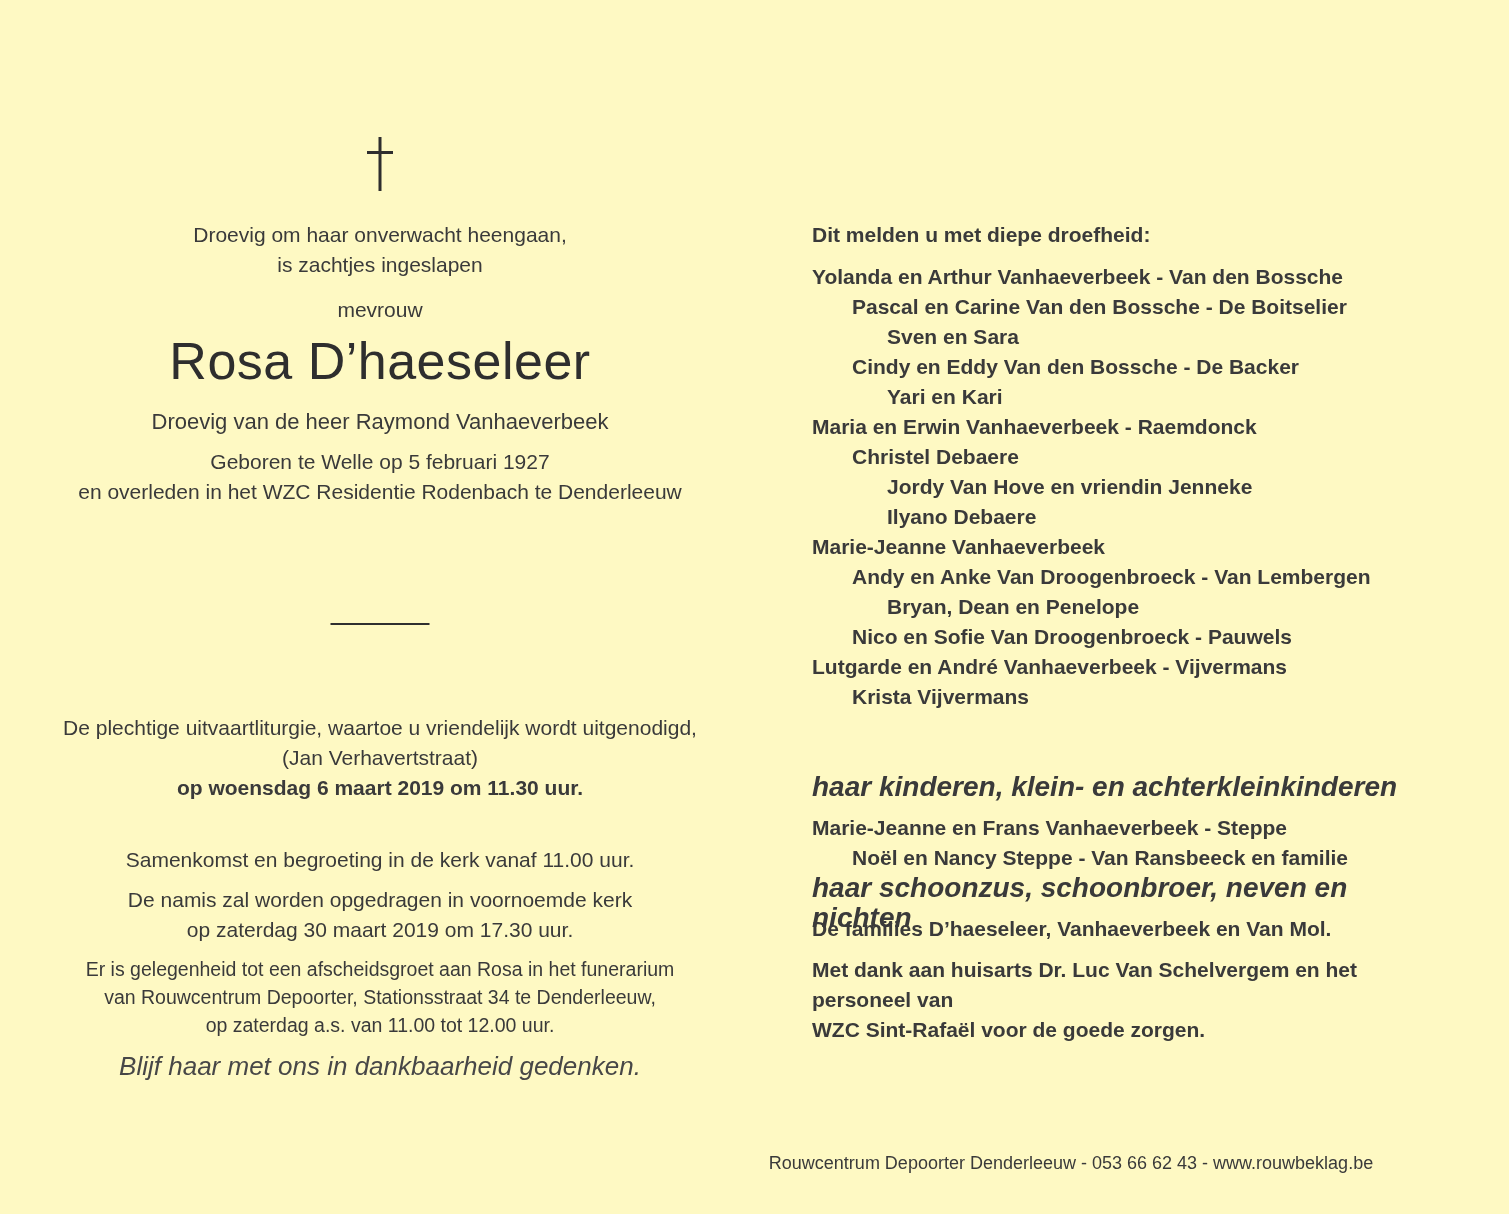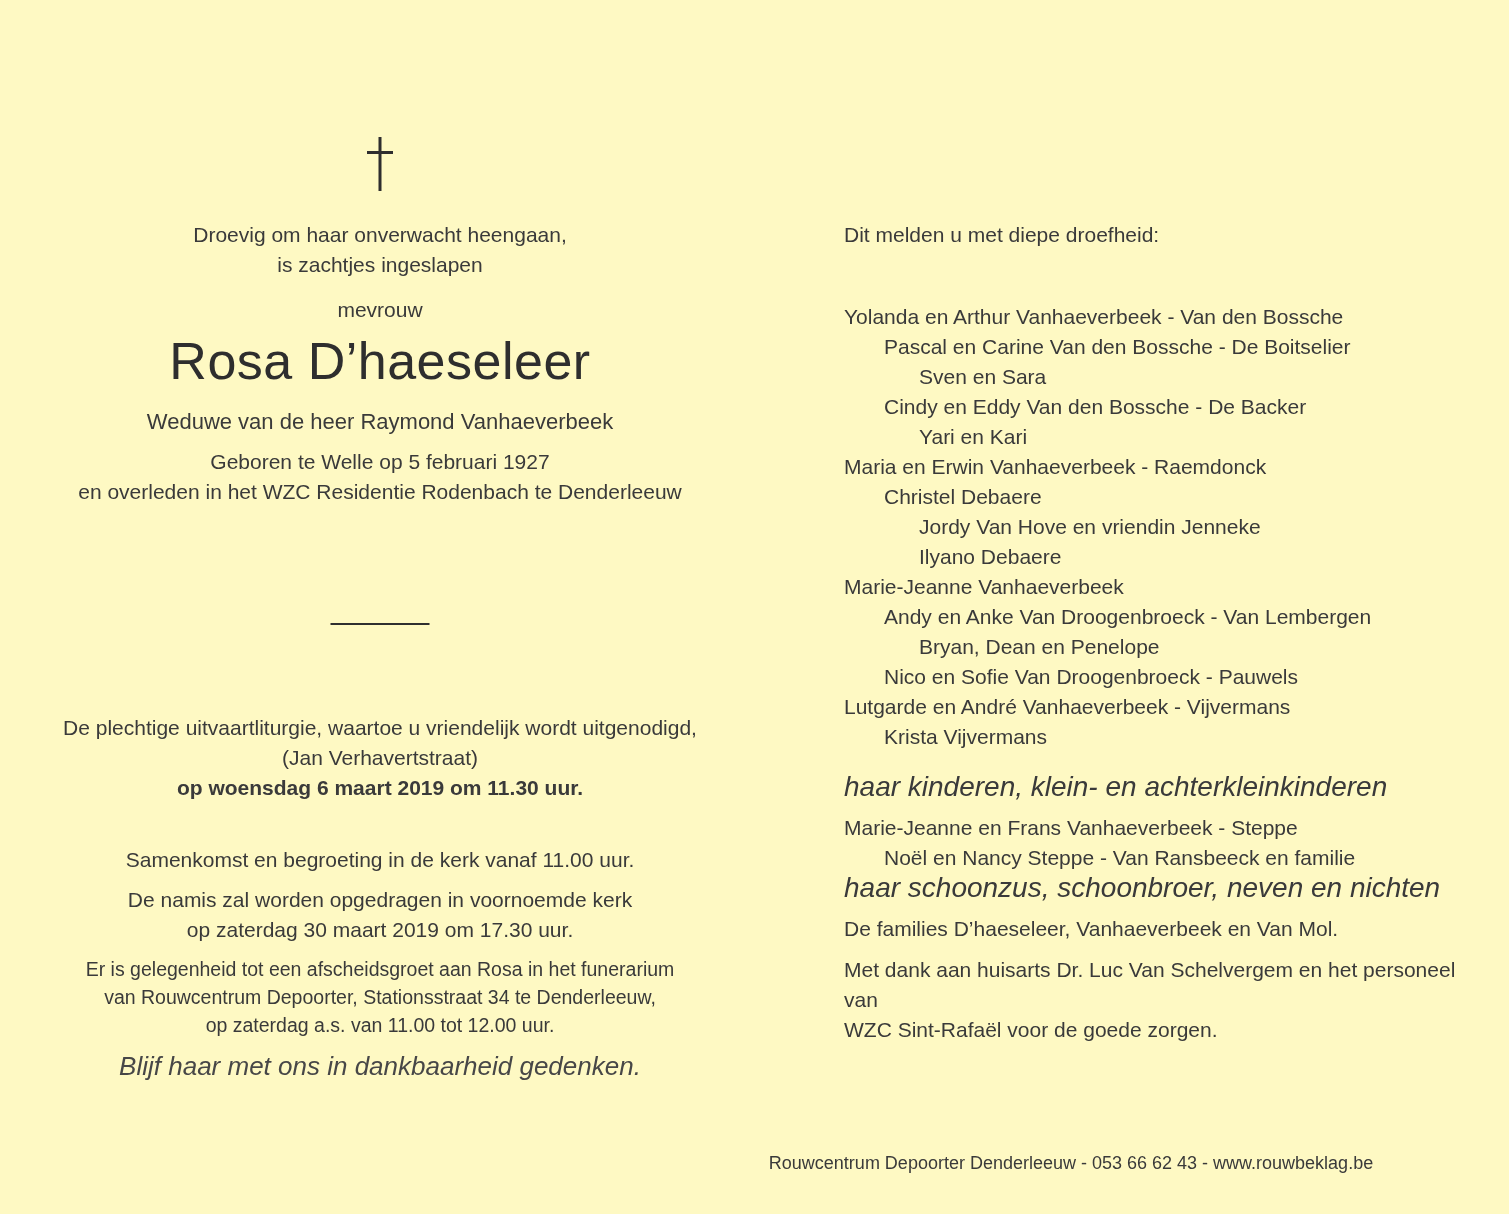--- a/index.html
+++ b/index.html
@@ -51,24 +51,24 @@
   .memorial { top: 885px; }
   .farewell { top: 955px; }
   .farewell .line { font-size: 19.5px; line-height: 28px; }
   .closing {
     top: 1046px;
     font-size: 26px; line-height: 40px;
     font-style: italic; font-weight: 300; color: #474747;
   }
 
   
-  .col-right { position: absolute; left: 844px; top: 0; width: 623px; height: 1100px; }
+  .col-right { position: absolute; left: 812px; top: 0; width: 623px; height: 1100px; font-weight: bold; }
   .col-right .block { position: absolute; left: 0; right: 0; text-align: left; }
   .heading { top: 220px; }
-  .family-list-1 { top: 262px; margin-top: 40px; }
+  .family-list-1 { top: 262px; }
   .family-list-2 { top: 813px; }
   .fam-line { font-size: 21px; line-height: 30px; white-space: nowrap; }
   .indent-1 { padding-left: 40px; }
   .indent-2 { padding-left: 75px; }
   .relation-caption {
     font-size: 28px; line-height: 30px;
     font-style: italic; text-align: right; padding-right: 2px;
   }
   .relation-1 { top: 772px; }
   .relation-2 { top: 873px; }
@@ -96,21 +96,21 @@
     <div class="block intro">
 
     <div class="line">Droevig om haar onverwacht heengaan,</div>
         <div class="line">is zachtjes ingeslapen</div>
       </div>
 
     <div class="block salutation line">mevrouw</div>
 
     <div class="block deceased-name">Rosa D’haeseleer</div>
 
-    <div class="block widow-line">Weduwe van de heer Raymond Vanhaeverbeek</div>
+    <div class="block widow-line">Droevig van de heer Raymond Vanhaeverbeek</div>
 
     <div class="block birth-death">
 
     <div class="line">Geboren te Welle op 5 februari 1927</div>
         <div class="line">en overleden in het WZC Residentie Rodenbach te Denderleeuw</div>
       </div>
 
     <div class="divider"></div>
 
     <div class="block liturgy">

